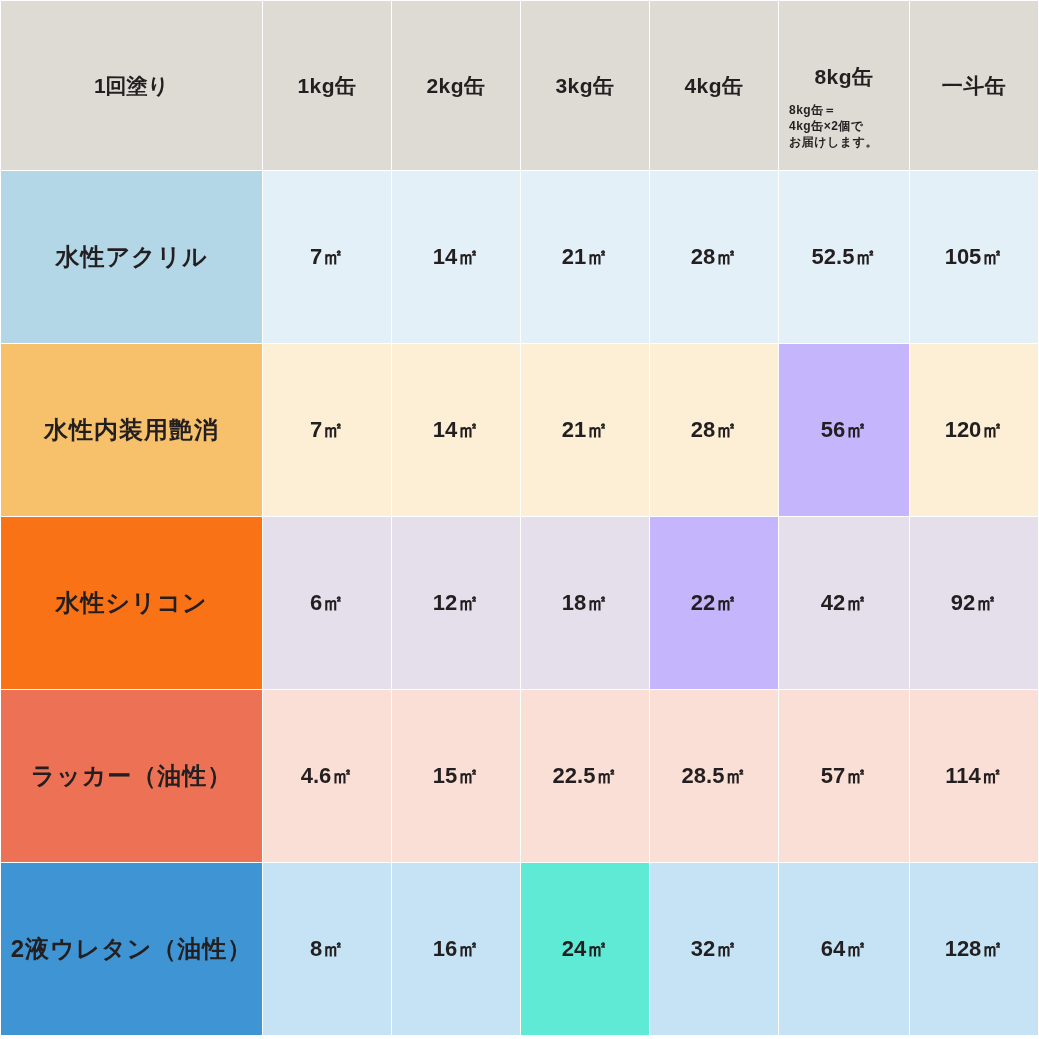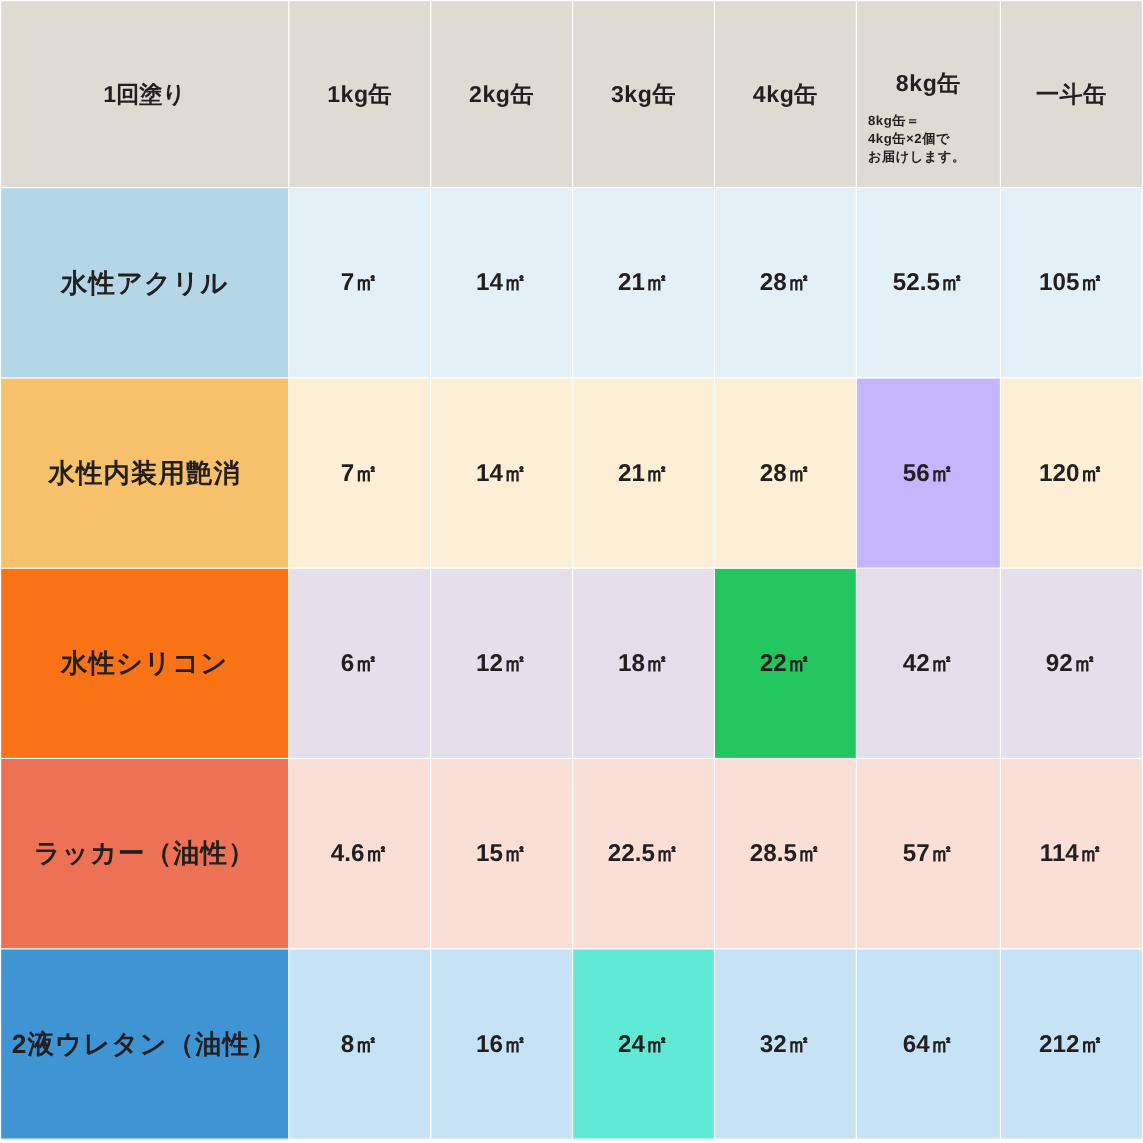--- a/index.html
+++ b/index.html
@@ -128,36 +128,36 @@
         <td class="cell-val" style="background: rgb(253, 238, 214);">21㎡</td>
         <td class="cell-val" style="background: rgb(253, 238, 214);">28㎡</td>
         <td class="cell-val" style="background: #c4b5fd;">56㎡</td>
         <td class="cell-val" style="background: rgb(253, 238, 214);">120㎡</td>
       </tr>
       <tr class="data-row">
         <td class="row-label" style="background: #f97316;">水性シリコン</td>
         <td class="cell-val" style="background: rgb(229, 223, 236);">6㎡</td>
         <td class="cell-val" style="background: rgb(229, 223, 236);">12㎡</td>
         <td class="cell-val" style="background: rgb(229, 223, 236);">18㎡</td>
-        <td class="cell-val" style="background: #22c55e;">22㎡</td>
+        <td class="cell-val" style="background: #c4b5fd;">22㎡</td>
         <td class="cell-val" style="background: rgb(229, 223, 236);">42㎡</td>
         <td class="cell-val" style="background: rgb(229, 223, 236);">92㎡</td>
       </tr>
       <tr class="data-row">
         <td class="row-label" style="background: rgb(236, 113, 85);">ラッカー（油性）</td>
         <td class="cell-val" style="background: rgb(250, 223, 214);">4.6㎡</td>
         <td class="cell-val" style="background: rgb(250, 223, 214);">15㎡</td>
         <td class="cell-val" style="background: rgb(250, 223, 214);">22.5㎡</td>
         <td class="cell-val" style="background: rgb(250, 223, 214);">28.5㎡</td>
         <td class="cell-val" style="background: rgb(250, 223, 214); margin-left: 44px;">57㎡</td>
         <td class="cell-val" style="background: rgb(250, 223, 214);">114㎡</td>
       </tr>
       <tr class="data-row">
         <td class="row-label" style="background: rgb(63, 149, 212);">2液ウレタン（油性）</td>
         <td class="cell-val" style="background: rgb(197, 227, 245);">8㎡</td>
         <td class="cell-val" style="background: rgb(197, 227, 245);">16㎡</td>
         <td class="cell-val" style="background: #5eead4;">24㎡</td>
         <td class="cell-val" style="background: rgb(197, 227, 245);">32㎡</td>
         <td class="cell-val" style="background: rgb(197, 227, 245);">64㎡</td>
-        <td class="cell-val" style="background: rgb(197, 227, 245);">212㎡</td>
+        <td class="cell-val" style="background: rgb(197, 227, 245);">128㎡</td>
       </tr>
     </tbody>
 </table>
 
 </body></html>

